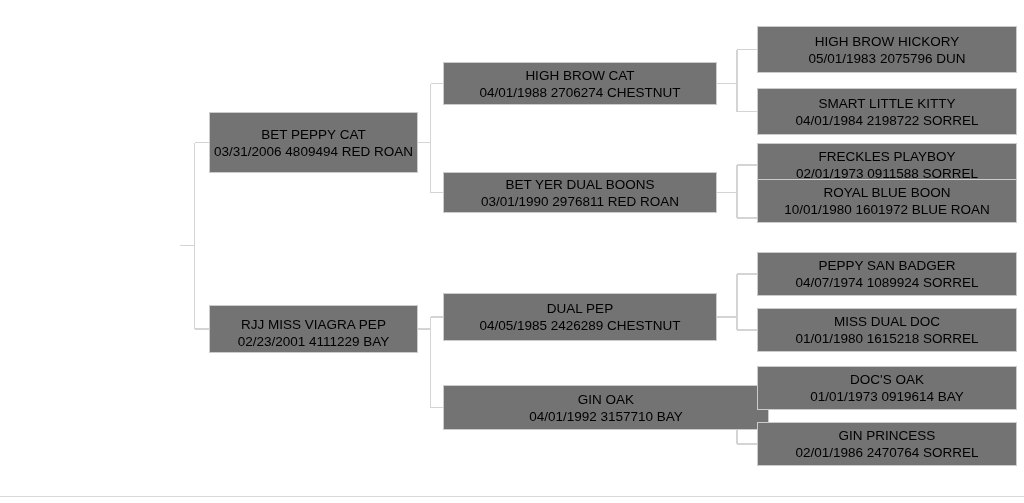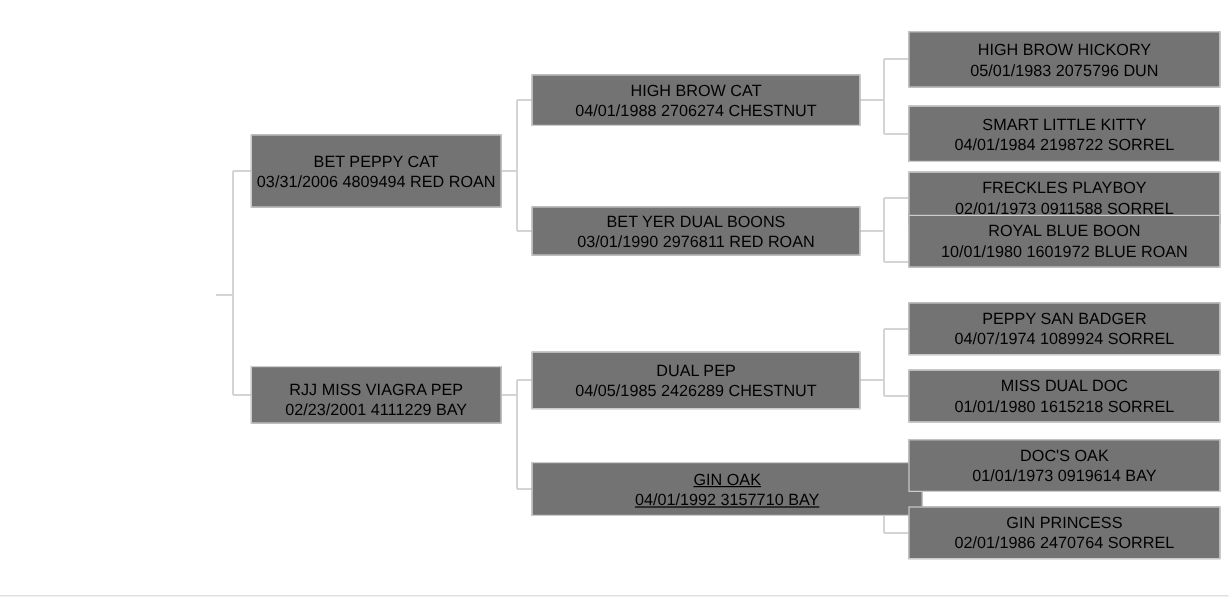--- a/index.html
+++ b/index.html
@@ -60,21 +60,21 @@
     left: 209px;
     top: 305px;
     width: 209px;
     height: 48px;
     justify-content: flex-end;
   }
   
   #gen3-0 { left: 443px; top: 62px;  width: 274px; height: 43px; }
   #gen3-1 { left: 443px; top: 172px; width: 274px; height: 41px; }
   #gen3-2 { left: 443px; top: 293px; width: 274px; height: 48px; }
-  #gen3-3 { left: 443px; top: 385px; width: 326px; height: 45px; text-decoration: underline; }
+  #gen3-3 { left: 443px; top: 385px; width: 326px; height: 45px; }
   
   #gen4-0 { left: 757px; top: 26px;  width: 260px; height: 47px; }
   #gen4-1 { left: 757px; top: 88px;  width: 260px; height: 47px; }
   #gen4-2 { left: 757px; top: 143px; width: 260px; height: 44px; }
   #gen4-3 { left: 757px; top: 179px; width: 260px; height: 44px; }
   #gen4-4 { left: 757px; top: 252px; width: 260px; height: 44px; }
   #gen4-5 { left: 757px; top: 308px; width: 260px; height: 44px; }
   #gen4-6 { left: 757px; top: 366px; width: 260px; height: 44px; }
   #gen4-7 { left: 757px; top: 422px; width: 260px; height: 44px; }
 

